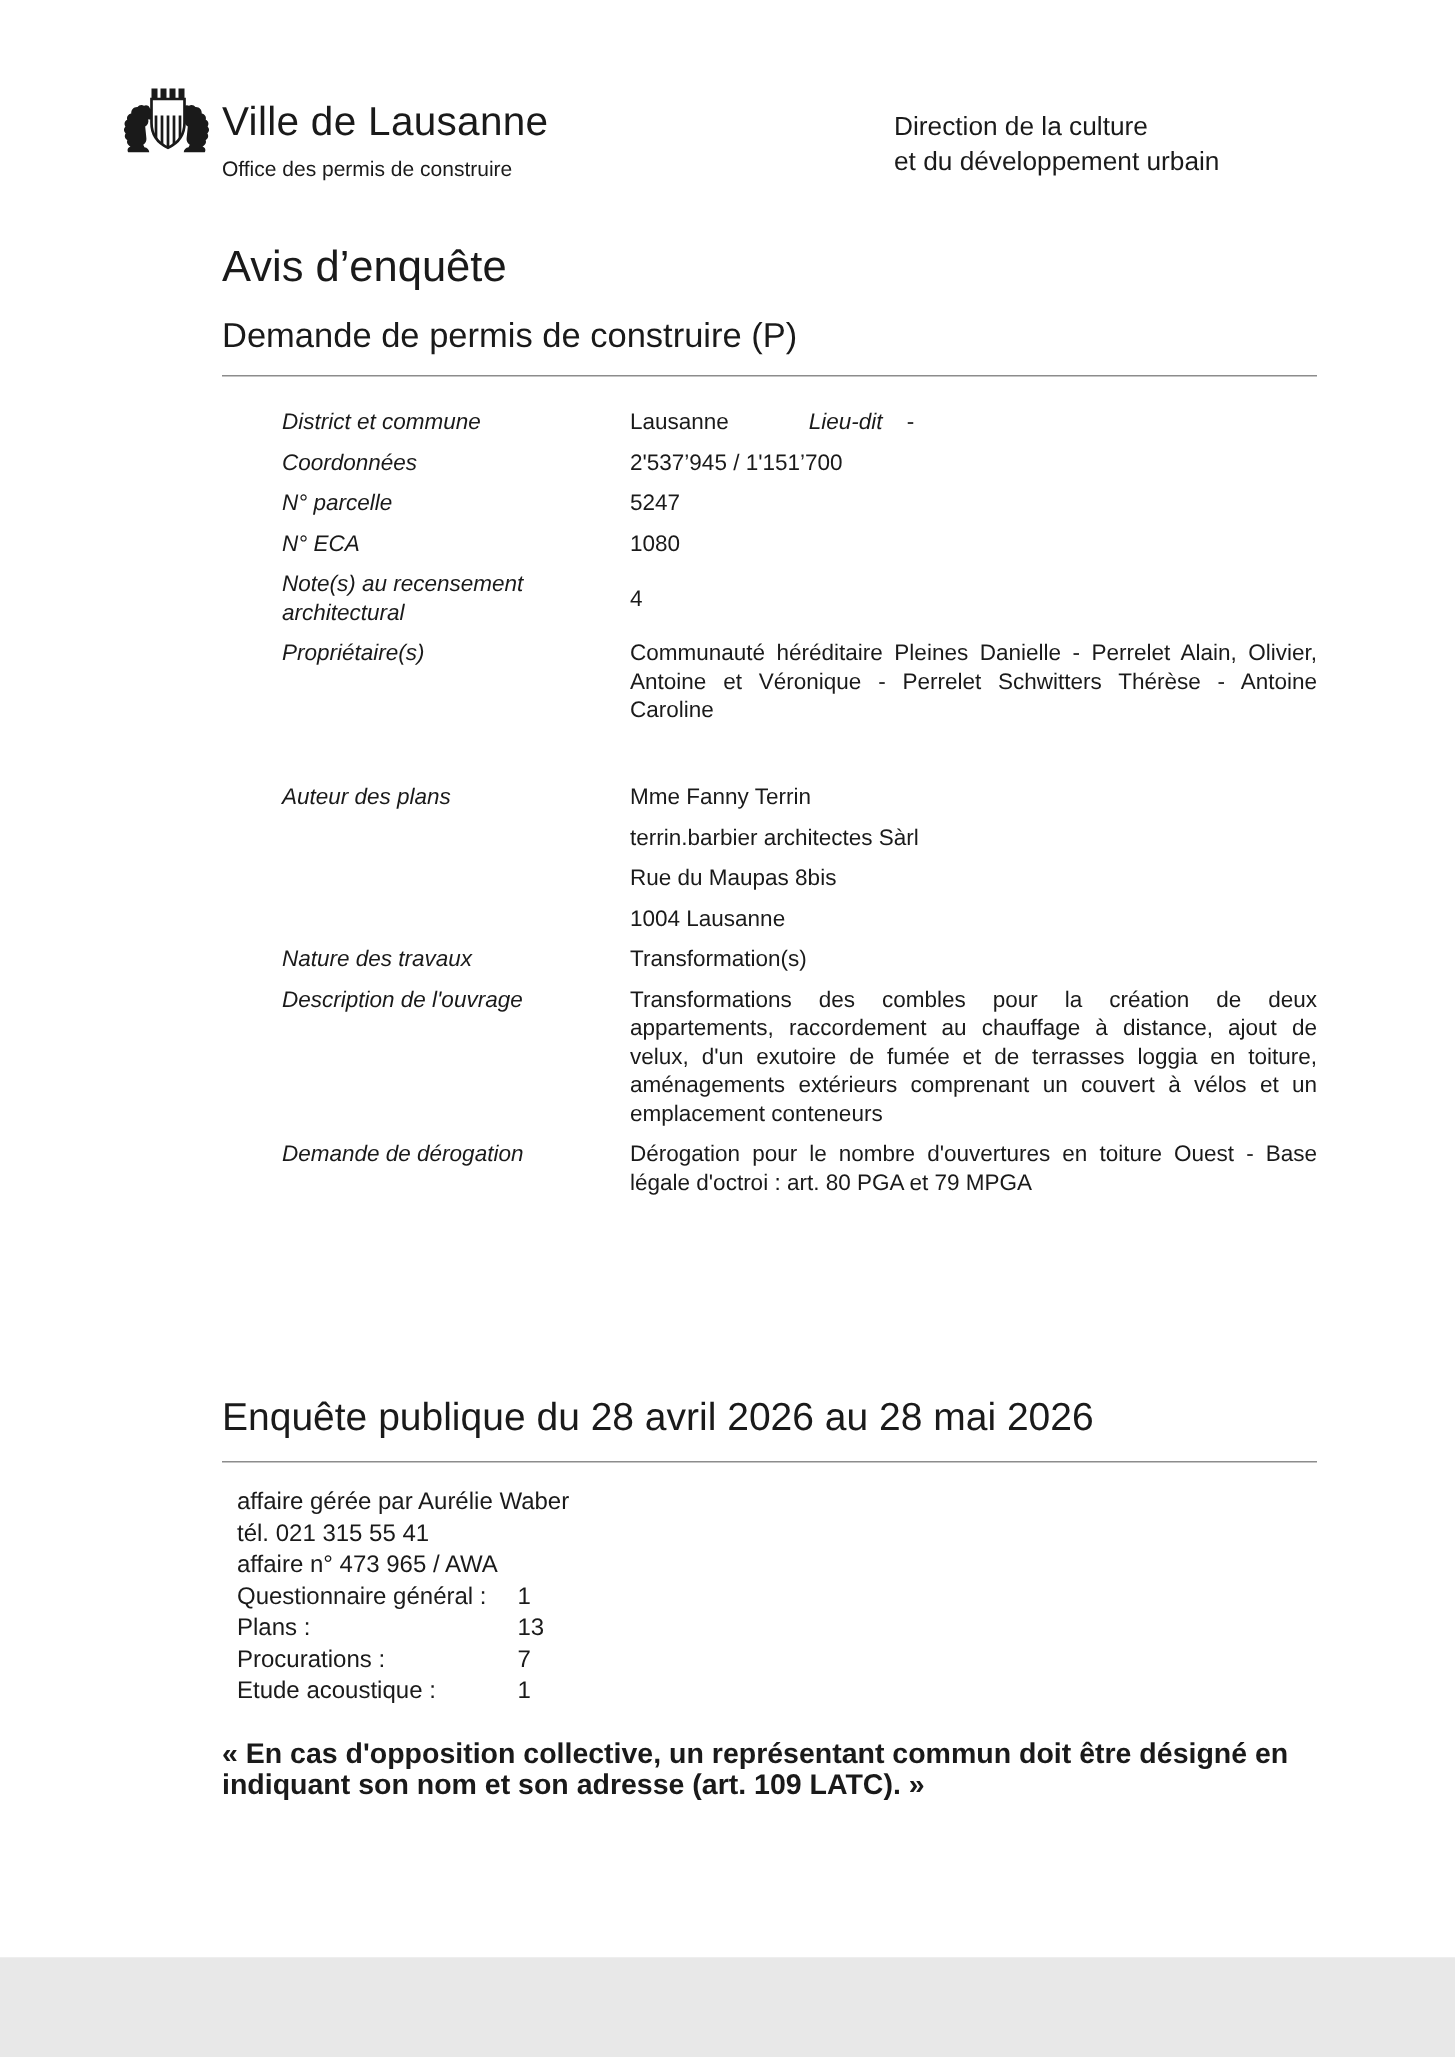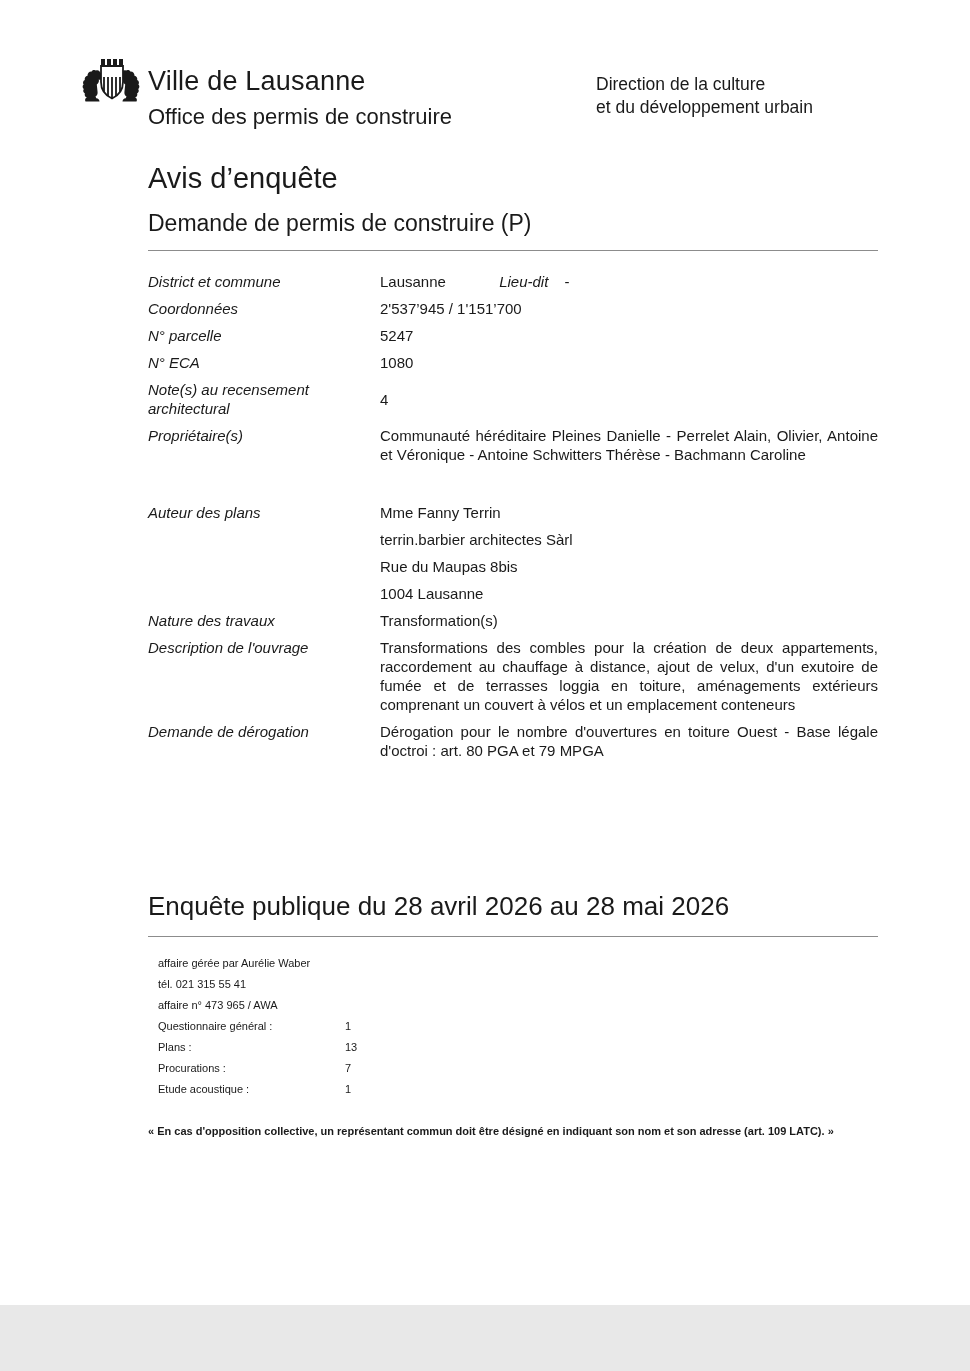--- a/index.html
+++ b/index.html
@@ -9,47 +9,47 @@
     height: 1305px;
     background: #ffffff;
     margin: 0 auto;
     font-family: "Liberation Sans", sans-serif;
     color: #1a1a1a;
     overflow: hidden;
   }
   
   .logo { position: absolute; left: 78px; top: 57px; width: 66px; height: 46px; }
   .brand-name { position: absolute; left: 148px; top: 66px; font-size: 27px; letter-spacing: 0.2px; }
-  .office-name { position: absolute; left: 148px; top: 104px; font-size: 22px; }
+  .office-name { position: absolute; left: 148px; top: 104px; font-size: 14px; }
   .direction-name { position: absolute; left: 596px; top: 73px; font-size: 17.5px; line-height: 23px; white-space: pre-line; }
   
   .main { position: absolute; left: 148px; top: 162px; width: 730px; }
   .h1 { font-size: 29px; margin: 0; font-weight: normal; }
   .h2 { font-size: 23px; margin: 15px 0 0 0; font-weight: normal; }
   .rule { border: none; border-top: 1px solid #8c8c8c; margin: 13px 0 0 0; }
   
   .details { margin-top: 21px; font-size: 15px; line-height: 19px; }
-  .row { display: flex; margin-bottom: 8px; }
+  .row { display: flex; margin-bottom: 8px; margin-left: 40px; }
   .row .lbl { width: 232px; flex: none; font-style: italic; padding-right: 10px; box-sizing: border-box; }
   .row .val { flex: 1; }
   .row .val.just { text-align: justify; }
   .row.bottom-align { align-items: center; }
   .row.gap-after { margin-bottom: 39px; }
   .val-line { margin-bottom: 8px; }
   .val-line:last-child { margin-bottom: 0; }
   .inline-val { display: inline-block; min-width: 115px; }
   .inline-lbl { font-style: italic; }
   .inline-dash { margin-left: 12px; }
   
   .enquete-title { font-size: 26px; margin: 131px 0 0 0; font-weight: normal; }
   .rule2 { border: none; border-top: 1px solid #8c8c8c; margin: 14px 0 0 0; }
-  .info { margin: 16px 0 16px 10px; font-size: 11px; line-height: 21px; }
+  .info { margin: 16px 0 16px 10px; font-size: 16px; line-height: 21px; }
   .count-row { display: flex; align-items: center; }
   .count-lbl { width: 187px; flex: none; }
-  .note { margin-top: 21px; font-size: 11px; font-weight: bold; line-height: 21px; }
+  .note { margin-top: 21px; font-size: 19px; font-weight: bold; line-height: 21px; }
   
   .page-number { position: absolute; right: 94px; top: 1311px; font-size: 13px; color: #4d7c0f; }
 </style>
 </head>
 <body>
 
 <div class="page">
 
   <svg class="logo" viewBox="0 0 66 46" xmlns="http://www.w3.org/2000/svg">
     <defs>
@@ -119,21 +119,21 @@
         <span class="val">1080</span>
       </div>
 
       <div class="row bottom-align">
         <span class="lbl">Note(s) au recensement architectural</span>
         <span class="val">4</span>
       </div>
 
       <div class="row gap-after">
         <span class="lbl">Propriétaire(s)</span>
-        <span class="val just">Communauté héréditaire Pleines Danielle - Perrelet Alain, Olivier, Antoine et Véronique - Antoine Schwitters Thérèse - Bachmann Caroline</span>
+        <span class="val just">Communauté héréditaire Pleines Danielle - Perrelet Alain, Olivier, Antoine et Véronique - Perrelet Schwitters Thérèse - Antoine Caroline</span>
       </div>
 
       <div class="row">
         <span class="lbl">Auteur des plans</span>
         <span class="val">
           <div class="val-line">Mme Fanny Terrin</div>
           <div class="val-line">terrin.barbier architectes Sàrl</div>
           <div class="val-line">Rue du Maupas 8bis</div>
           <div class="val-line">1004 Lausanne</div>
         </span>

